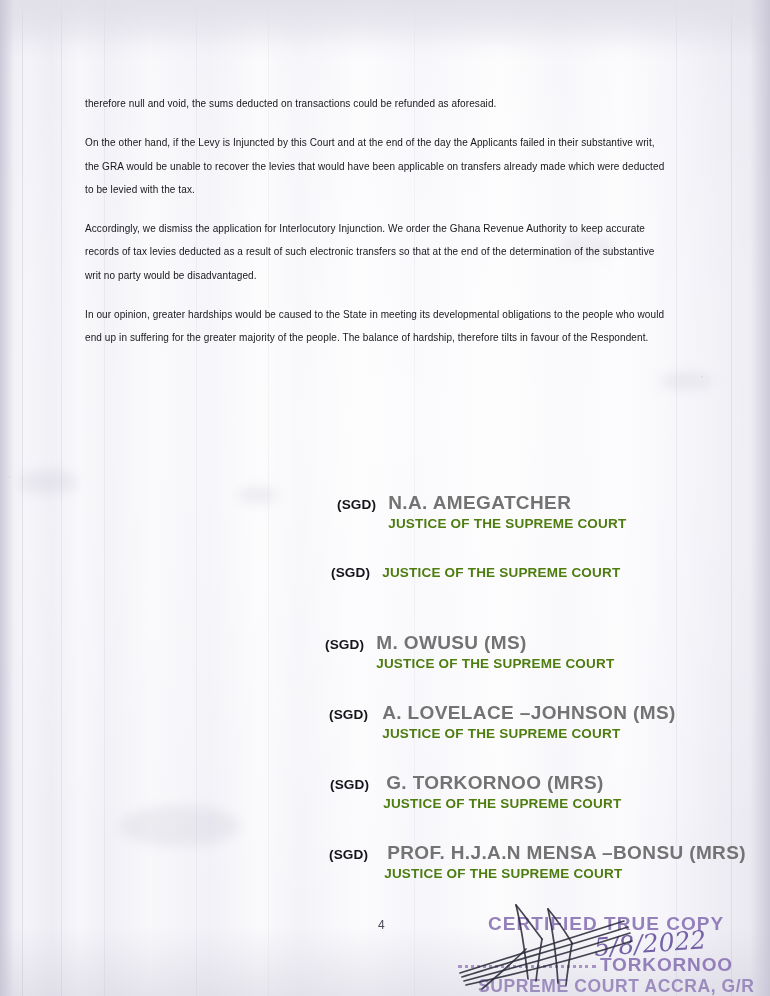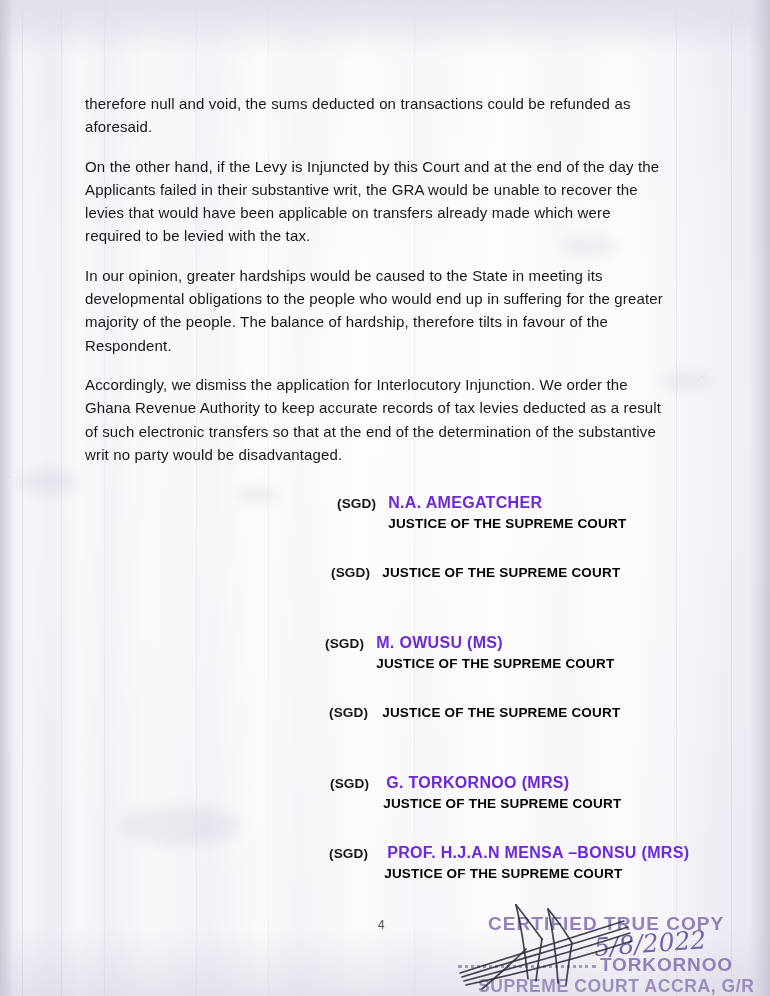--- a/index.html
+++ b/index.html
@@ -81,21 +81,21 @@
 
   
   .body-text {
     position: absolute;
     left: 85px;
     top: 92px;
     width: 586px;
   }
   .para {
     margin: 0 0 16px 0;
-    font-size: 15px;
+    font-size: 10px;
     line-height: 23.3px;
     letter-spacing: 0.01em;
     color: #17171b;
     text-rendering: optimizeLegibility;
   }
   .para:last-child { margin-bottom: 0; }
 
   
   .sig-block {
     position: absolute;
@@ -115,31 +115,31 @@
   .sgd {
     font-size: 13.6px;
     font-weight: bold;
     color: #14141a;
     letter-spacing: 0.01em;
   }
   .sig-names {
     margin-left: 12px;
   }
   .sig-name {
-    font-size: 16px;
+    font-size: 19px;
     font-weight: bold;
     letter-spacing: 0.02em;
-    color: #6d28d9;
+    color: #737373;
     line-height: 21px;
   }
   .sig-title {
     font-size: 13.5px;
     font-weight: bold;
     letter-spacing: 0.015em;
-    color: #000000;
+    color: #4d7c0f;
     line-height: 21px;
   }
 
   
   .page-number {
     position: absolute;
     left: 378px;
     top: 918px;
     font-size: 12px;
     color: #4a4a55;
@@ -245,23 +245,23 @@
   <div class="smudge" style="left:560px; top:236px; width:58px;  height:20px;"></div>
   <div class="smudge" style="left:660px; top:372px; width:52px;  height:18px;"></div>
   <div class="smudge" style="left:120px; top:806px; width:120px; height:40px;"></div>
 
   <div class="edge-top"></div>
   <div class="edge-dark-left"></div>
   <div class="edge-dark-right"></div>
 
   <div class="body-text">
     <p class="para">therefore null and void, the sums deducted on transactions could be refunded as aforesaid.</p>
-    <p class="para">On the other hand, if the Levy is Injuncted by this Court and at the end of the day the Applicants failed in their substantive writ, the GRA would be unable to recover the levies that would have been applicable on transfers already made which were required to be levied with the tax.</p>
+    <p class="para">On the other hand, if the Levy is Injuncted by this Court and at the end of the day the Applicants failed in their substantive writ, the GRA would be unable to recover the levies that would have been applicable on transfers already made which were deducted to be levied with the tax.</p>
+    <p class="para">Accordingly, we dismiss the application for Interlocutory Injunction. We order the Ghana Revenue Authority to keep accurate records of tax levies deducted as a result of such electronic transfers so that at the end of the determination of the substantive writ no party would be disadvantaged.</p>
     <p class="para">In our opinion, greater hardships would be caused to the State in meeting its developmental obligations to the people who would end up in suffering for the greater majority of the people. The balance of hardship, therefore tilts in favour of the Respondent.</p>
-    <p class="para">Accordingly, we dismiss the application for Interlocutory Injunction. We order the Ghana Revenue Authority to keep accurate records of tax levies deducted as a result of such electronic transfers so that at the end of the determination of the substantive writ no party would be disadvantaged.</p>
   </div>
 
   <div class="sig-block">
 
     <div class="sig-entry">
       <div class="sig-row" style="padding-left:337px;">
         <span class="sgd">(SGD)</span>
         <span class="sig-names">
           <div class="sig-name">N.A. AMEGATCHER</div>
           <div class="sig-title">JUSTICE OF THE SUPREME COURT</div>
@@ -285,20 +285,21 @@
           <div class="sig-name">M. OWUSU (MS)</div>
           <div class="sig-title">JUSTICE OF THE SUPREME COURT</div>
         </span>
       </div>
     </div>
 
     <div class="sig-entry">
       <div class="sig-row" style="padding-left:329px;">
         <span class="sgd">(SGD)</span>
         <span class="sig-names" style="margin-left:14px;">
+          <div class="sig-name">A. LOVELACE –JOHNSON (MS)</div>
           <div class="sig-title">JUSTICE OF THE SUPREME COURT</div>
         </span>
       </div>
     </div>
 
     <div class="sig-entry">
       <div class="sig-row" style="padding-left:330px;">
         <span class="sgd">(SGD)</span>
         <span class="sig-names" style="margin-left:17px;">
           <div class="sig-name">G. TORKORNOO (MRS)</div>

